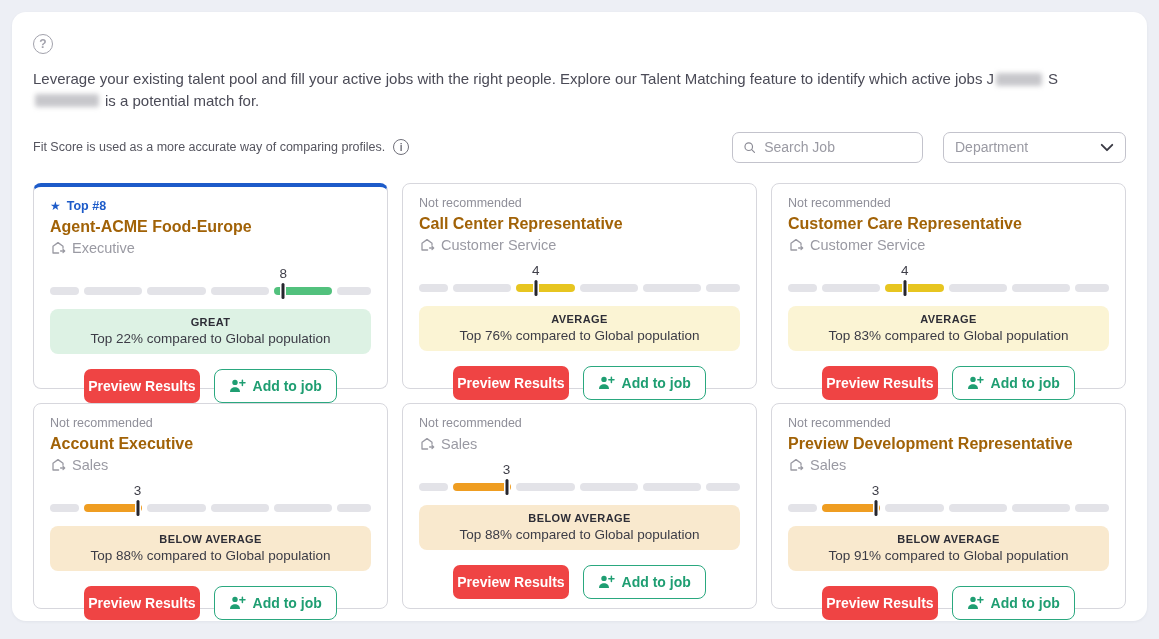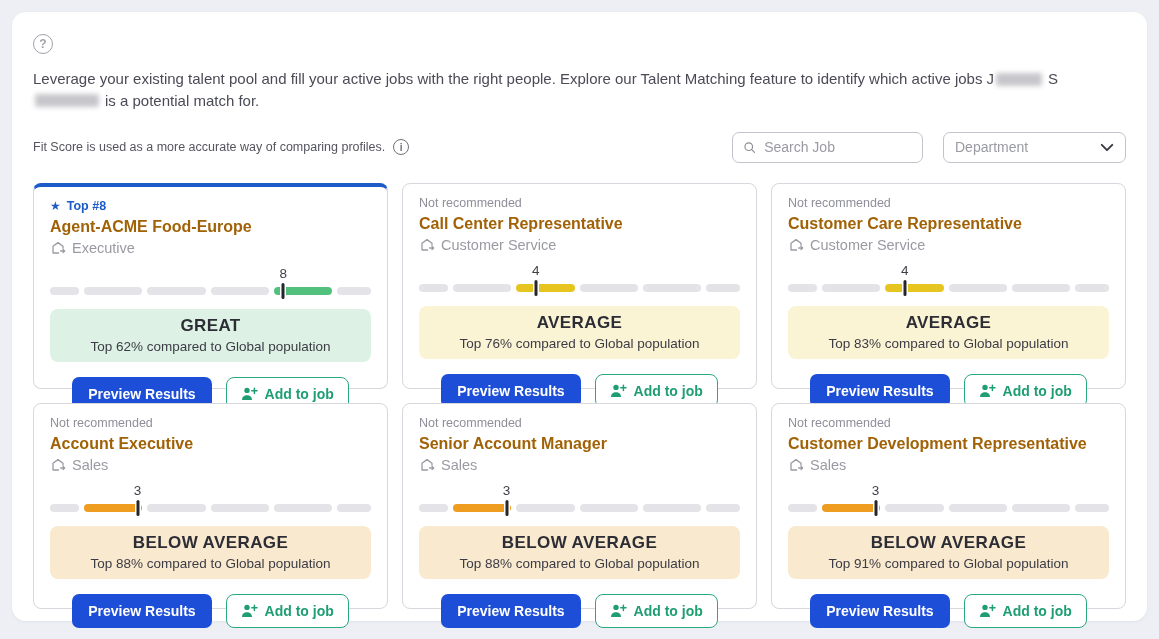--- a/index.html
+++ b/index.html
@@ -75,27 +75,27 @@
     font-size: 13.5px; color: #3f3f49;
   }
   .bar { display: flex; gap: 5px; height: 8px; }
   .seg { border-radius: 4px; background: #e3e3e8; height: 8px; }
   .marker {
     position: absolute; top: -4px; width: 3px; height: 16px; background: #26262e;
     border-radius: 2px; transform: translateX(-50%); box-shadow: 0 0 0 1.5px #ffffff;
   }
   
   .badge { margin-top: 14px; border-radius: 8px; padding: 7px 8px 8px 8px; text-align: center; }
-  .badge-level { font-size: 17px; font-weight: 700; color: #2d2d36; letter-spacing: 0.4px; }
+  .badge-level { font-size: 11px; font-weight: 700; color: #2d2d36; letter-spacing: 0.4px; }
   .badge-sub { font-size: 13.5px; color: #3c3c46; margin-top: 3px; }
   
   .btn-row { display: flex; justify-content: center; align-items: center; gap: 14px; margin-top: 15px; }
   .btn-primary {
-    background: #1d4ed8; color: #fff; font-weight: 700; font-size: 14px;
-    font-family: inherit; padding: 9px 16px; border: none; border-radius: 7px; cursor: pointer;
+    background: #ef4444; color: #fff; font-weight: 700; font-size: 14px;
+    font-family: inherit; padding: 9px 4px; border: none; border-radius: 7px; cursor: pointer;
   }
   .btn-outline {
     background: #fff; color: #1f9e72; font-weight: 700; font-size: 14px;
     font-family: inherit; padding: 8px 14px; border: 1px solid #2aa87f; border-radius: 8px;
     display: inline-flex; align-items: center; gap: 7px; cursor: pointer;
   }
   .icon-svg { display: block; }
 </style>
 </head>
 <body>
@@ -151,21 +151,21 @@
             <div class="seg" style="flex-grow: 2;"></div>
             <div class="seg" style="flex-grow: 2;"></div>
             <div class="seg" style="flex-grow: 2;"></div>
             <div class="seg" style="flex-grow: 2; background: rgb(82, 193, 125);"></div>
             <div class="seg" style="flex-grow: 1.15;"></div>
           </div>
       <span class="marker" style="left: 72.7%;"></span>
     </div>
     <div class="badge" style="background: rgb(221, 242, 228);">
       <div class="badge-level">GREAT</div>
-      <div class="badge-sub">Top 62% compared to Global population</div>
+      <div class="badge-sub">Top 22% compared to Global population</div>
     </div>
     <div class="btn-row">
       <button class="btn-primary">Preview Results</button>
       <button class="btn-outline">
         <svg class="icon-svg" width="17" height="15" viewBox="0 0 17 15">
           <circle cx="6" cy="4.4" r="2.7" fill="#1f9e72"></circle>
           <path d="M1 14 C1 10.8 3.2 9.2 6 9.2 C8.8 9.2 11 10.8 11 14 Z" fill="#1f9e72"></path>
           <path d="M13.4 2.2 V7.4 M10.8 4.8 H16" stroke="#1f9e72" stroke-width="1.5" stroke-linecap="round"></path>
         </svg>
         <span>Add to job</span>
@@ -293,21 +293,20 @@
         </svg>
         <span>Add to job</span>
       </button>
     </div>
   </div>
       <div class="card">
     <div class="flag">
 
       <span>Not recommended</span>
     </div>
-    <div class="card-title">Senior Account Manager</div>
     <div class="dept">
       <svg class="icon-svg" width="16" height="16" viewBox="0 0 16 16">
         <path d="M3 6.2 L8 2.6 L13 6.2 M3 6.2 V13 H8.6 M13 6.2 V8.2" fill="none" stroke="#9a9aa3" stroke-width="1.3" stroke-linecap="round" stroke-linejoin="round"></path>
         <path d="M10.6 11 H14.4 M13 9.4 L14.7 11 L13 12.6" fill="none" stroke="#9a9aa3" stroke-width="1.3" stroke-linecap="round" stroke-linejoin="round"></path>
       </svg>
       <span>Sales</span>
     </div>
     <div class="score-area">
       <span class="score-num" style="left: 27.3%;">3</span>
       <div class="bar">
@@ -334,21 +333,21 @@
         </svg>
         <span>Add to job</span>
       </button>
     </div>
   </div>
       <div class="card">
     <div class="flag">
 
       <span>Not recommended</span>
     </div>
-    <div class="card-title">Customer Development Representative</div>
+    <div class="card-title">Preview Development Representative</div>
     <div class="dept">
       <svg class="icon-svg" width="16" height="16" viewBox="0 0 16 16">
         <path d="M3 6.2 L8 2.6 L13 6.2 M3 6.2 V13 H8.6 M13 6.2 V8.2" fill="none" stroke="#9a9aa3" stroke-width="1.3" stroke-linecap="round" stroke-linejoin="round"></path>
         <path d="M10.6 11 H14.4 M13 9.4 L14.7 11 L13 12.6" fill="none" stroke="#9a9aa3" stroke-width="1.3" stroke-linecap="round" stroke-linejoin="round"></path>
       </svg>
       <span>Sales</span>
     </div>
     <div class="score-area">
       <span class="score-num" style="left: 27.3%;">3</span>
       <div class="bar">

